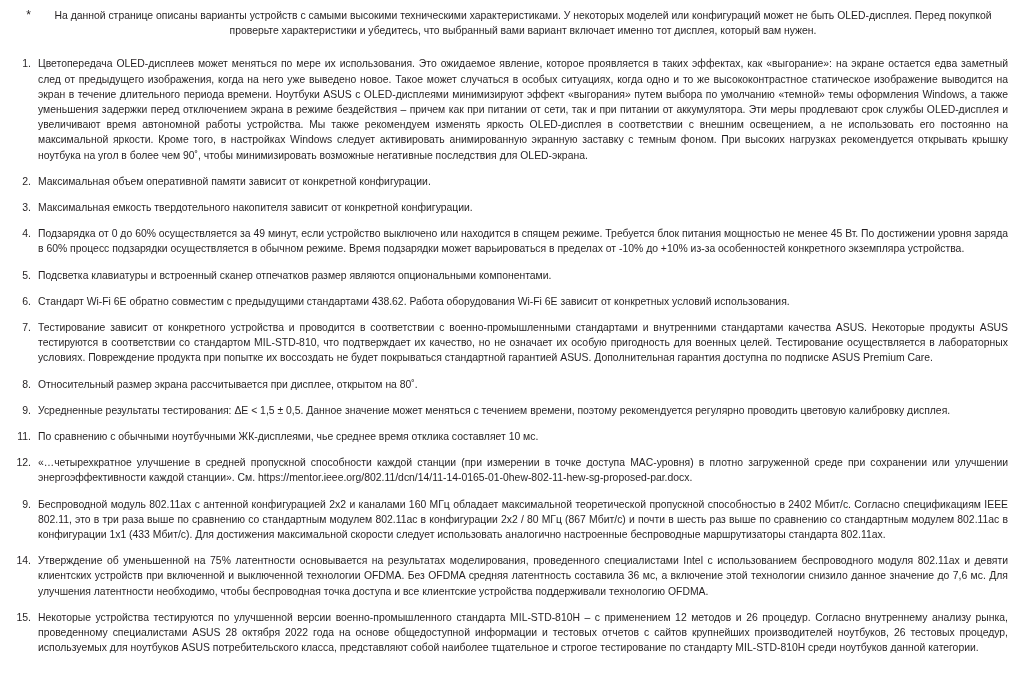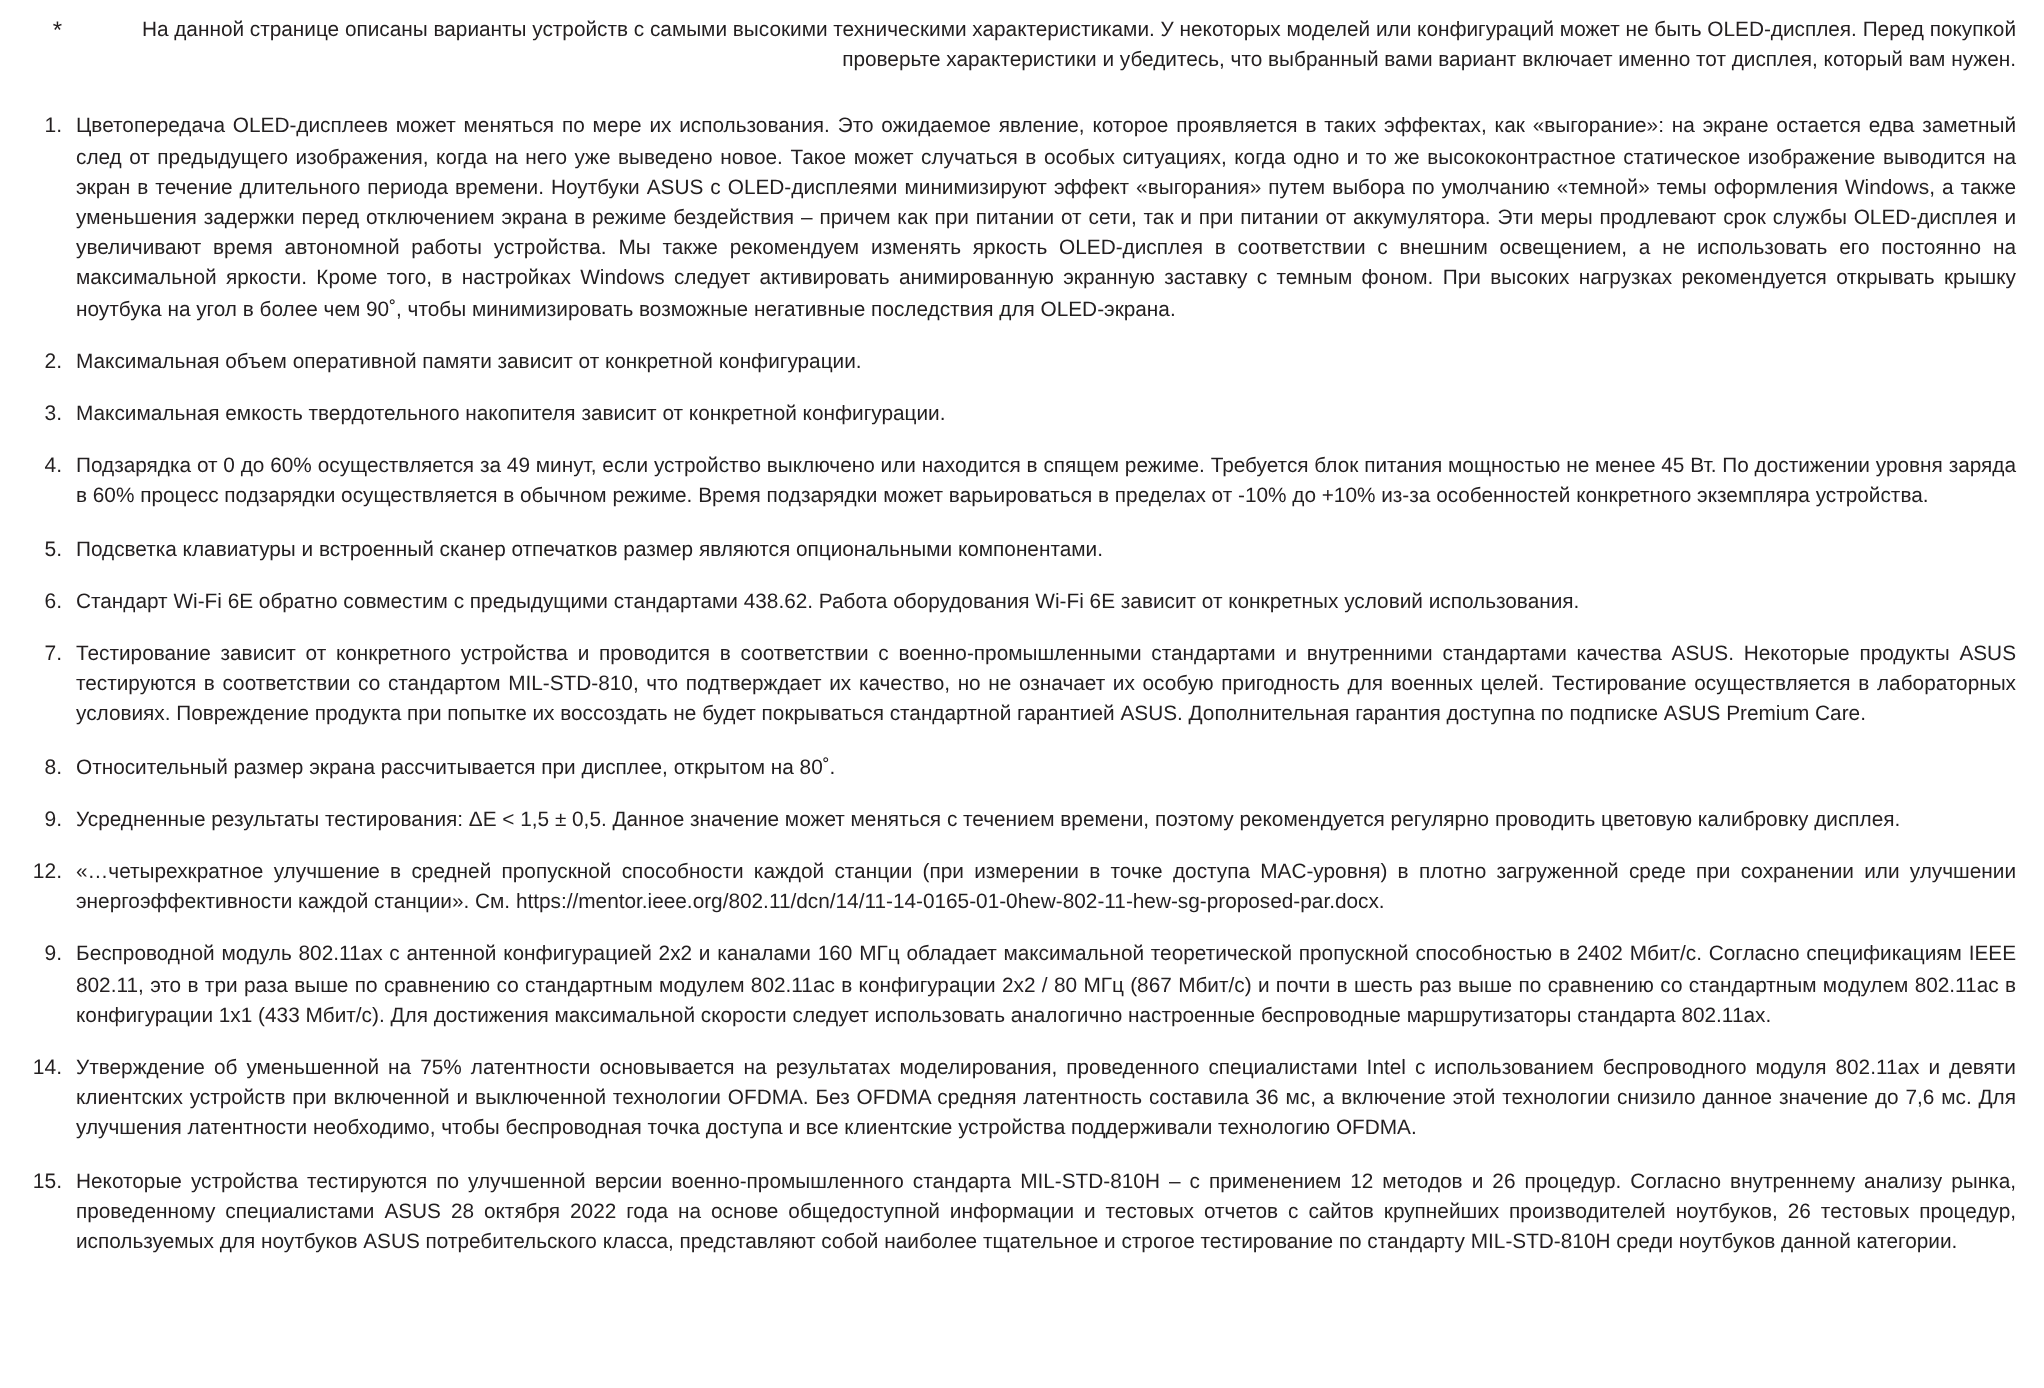--- a/index.html
+++ b/index.html
@@ -41,21 +41,21 @@
   .note-text {
     flex: 1;
     font-size: 10.4px;
     line-height: 15.2px;
     text-align: justify;
     text-justify: inter-word;
     color: #231f20;
     hyphens: none;
   }
   .first-note .note-text {
-    text-align: right;
+    text-align: center;
   }
   .list {
     margin: 0;
     padding: 0;
   }
   .spacer-top {
     height: 7px;
   }
 </style>
 </head>
@@ -111,20 +111,24 @@
       <div class="note-marker">8.</div>
       <div class="note-text">Относительный размер экрана рассчитывается при дисплее, открытом на 80˚.</div>
     </div>
 
     <div class="note-row">
       <div class="note-marker">9.</div>
       <div class="note-text">Усредненные результаты тестирования: ΔE &lt; 1,5 ± 0,5. Данное значение может меняться с течением времени, поэтому рекомендуется регулярно проводить цветовую калибровку дисплея.</div>
     </div>
 
 
+    <div class="note-row">
+      <div class="note-marker">11.</div>
+      <div class="note-text">По сравнению с обычными ноутбучными ЖК-дисплеями, чье среднее время отклика составляет 10 мс.</div>
+    </div>
 
     <div class="note-row">
       <div class="note-marker">12.</div>
       <div class="note-text">«…четырехкратное улучшение в средней пропускной способности каждой станции (при измерении в точке доступа MAC-уровня) в плотно загруженной среде при сохранении или улучшении энергоэффективности каждой станции». См. https://mentor.ieee.org/802.11/dcn/14/11-14-0165-01-0hew-802-11-hew-sg-proposed-par.docx.</div>
     </div>
 
     <div class="note-row">
       <div class="note-marker">9.</div>
       <div class="note-text">Беспроводной модуль 802.11ax с антенной конфигурацией 2x2 и каналами 160 МГц обладает максимальной теоретической пропускной способностью в 2402 Мбит/с. Согласно спецификациям IEEE 802.11, это в три раза выше по сравнению со стандартным модулем 802.11ac в конфигурации 2x2 / 80 МГц (867 Мбит/с) и почти в шесть раз выше по сравнению со стандартным модулем 802.11ac в конфигурации 1x1 (433 Мбит/с). Для достижения максимальной скорости следует использовать аналогично настроенные беспроводные маршрутизаторы стандарта 802.11ax.</div>
     </div>

